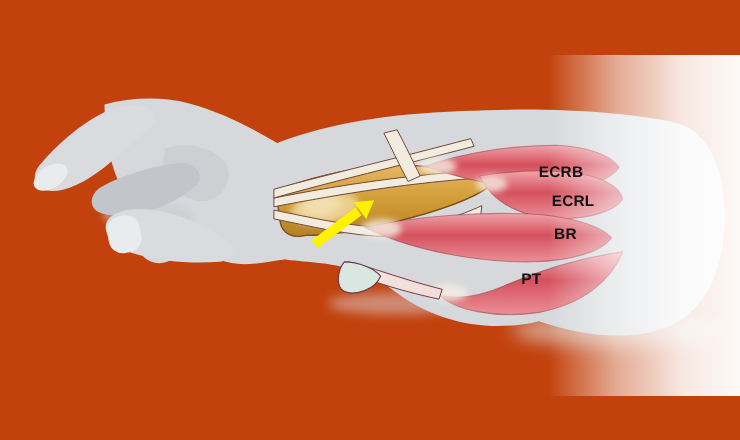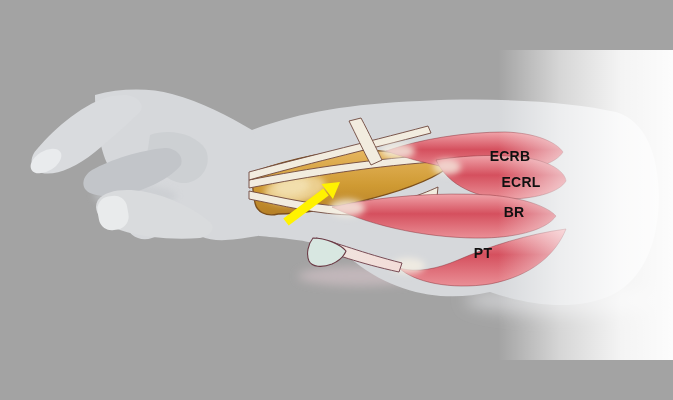--- a/index.html
+++ b/index.html
@@ -1,19 +1,19 @@
 <!DOCTYPE html>
 <html><head>
 <meta charset="utf-8">
 <style>
   html,body{margin:0;padding:0;background:#ffffff;}
   .stage{
     position:relative;
     width:673px;height:400px;
-    background:#a3a3a3;
+    background:#c2410c;
     overflow:hidden;
     font-family:"Liberation Sans", sans-serif;
   }
   svg{display:block;}
   text.muscle-label{
     font-family:"Liberation Sans", sans-serif;
     font-weight:700;
     font-size:14px;
     letter-spacing:0.2px;
   }

